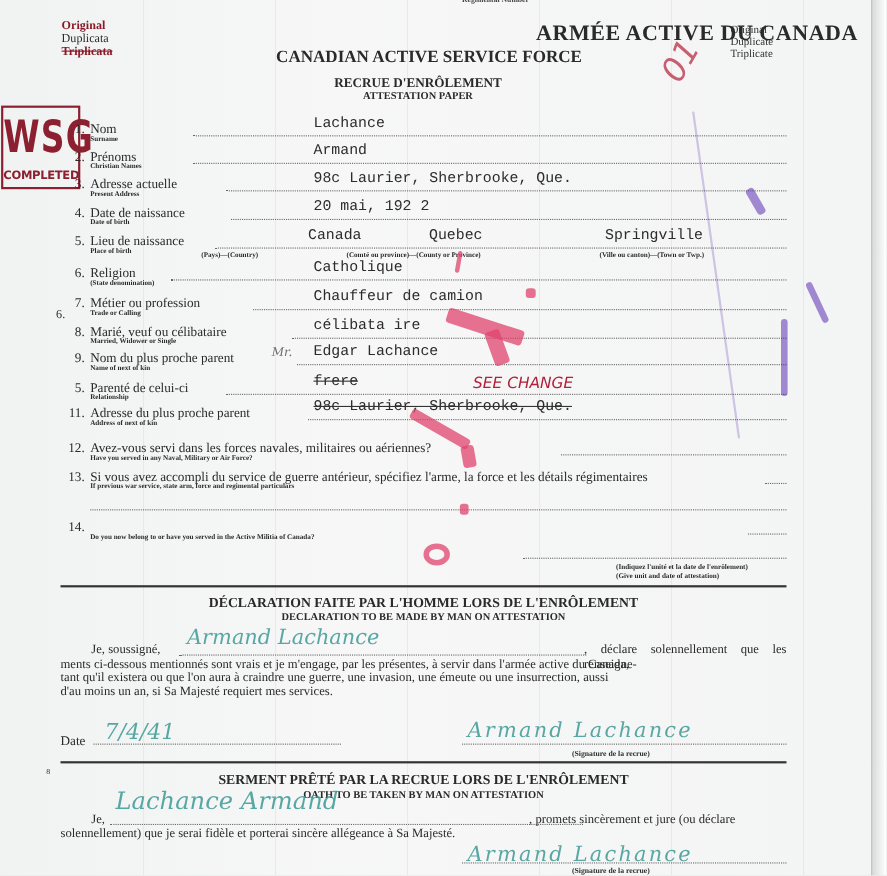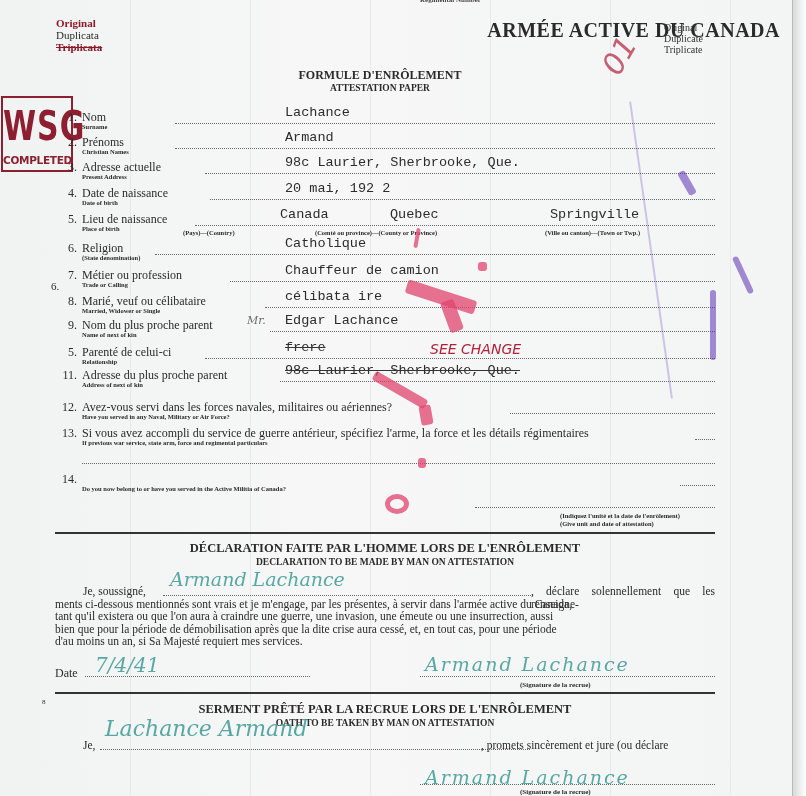--- a/index.html
+++ b/index.html
@@ -89,21 +89,22 @@
     <div>Duplicata</div>
     <div class="trip">Triplicata</div>
   </div>
   <div class="abs copies-right serif">
     <div>Original</div>
     <div>Duplicate</div>
     <div>Triplicate</div>
   </div>
 
   <div class="abs title-fr serif">ARMÉE ACTIVE DU CANADA</div>
-  <div class="abs form-fr serif">FORMULE D'ENRÔLEMENT</div>
+  <div class="abs title-en serif">CANADIAN ACTIVE SERVICE FORCE</div>
+  <div class="abs form-fr serif">RECRUE D'ENRÔLEMENT</div>
   <div class="abs form-en serif">ATTESTATION PAPER</div>
 
   <div class="abs red-ink" style="left:600px;top:38px;font-size:30px;transform:rotate(-60deg);opacity:0.7;">01</div>
 
   <div class="abs stamp">
     <span class="big">WSG</span>
     <span class="small">COMPLETED</span>
   </div>
 
   <div class="q serif" style="top:110px;height:24px">
@@ -233,21 +234,20 @@
 
   <div class="abs para serif" style="top:585px">
     <div style="position:relative;height:12.5px">
       <span style="position:absolute;left:28px">Je, soussigné,</span>
       <span class="dotline" style="left:108px;width:370px;top:10px"></span>
       <span class="hand" style="position:absolute;left:115px;top:-12px;font-size:19px">Armand Lachance</span>
       <span style="position:absolute;left:476px">, déclare solennellement que les renseigne-</span>
     </div>
     <div>ments ci-dessous mentionnés sont vrais et je m'engage, par les présentes, à servir dans l'armée active du Canada,</div>
     <div>tant qu'il existera ou que l'on aura à craindre une guerre, une invasion, une émeute ou une insurrection, aussi</div>
-    <div>bien que pour la période de démobilisation après que la dite crise aura cessé, et, en tout cas, pour une période</div>
     <div>d'au moins un an, si Sa Majesté requiert mes services.</div>
   </div>
 
   <div class="abs serif" style="left:55px;top:666px;font-size:12px">Date</div>
   <div class="dotline" style="left:85px;top:676px;width:225px"></div>
   <div class="abs hand" style="left:95px;top:653px;font-size:20px">7/4/41</div>
 
   <div class="abs hand" style="left:425px;top:653px;font-size:19px;letter-spacing:2px">Armand Lachance</div>
   <div class="dotline" style="left:420px;top:676px;width:295px"></div>
   <div class="abs small-cap serif" style="left:520px;top:681px;font-size:7px">(Signature de la recrue)</div>
@@ -258,20 +258,21 @@
   <div class="abs sec-fr serif" style="top:702px">SERMENT PRÊTÉ PAR LA RECRUE LORS DE L'ENRÔLEMENT</div>
   <div class="abs sec-en serif" style="top:718px">OATH TO BE TAKEN BY MAN ON ATTESTATION</div>
 
   <div class="abs para serif" style="top:739px">
     <div style="position:relative;height:12.5px">
       <span style="position:absolute;left:28px">Je,</span>
       <span class="dotline" style="left:45px;width:430px;top:10px"></span>
       <span class="hand" style="position:absolute;left:50px;top:-16px;font-size:22px">Lachance Armand</span>
       <span style="position:absolute;left:426px">, promets sincèrement et jure (ou déclare</span>
     </div>
+    <div>solennellement) que je serai fidèle et porterai sincère allégeance à Sa Majesté.</div>
   </div>
 
   <div class="abs hand" style="left:425px;top:766px;font-size:19px;letter-spacing:2px">Armand Lachance</div>
   <div class="dotline" style="left:420px;top:784px;width:295px"></div>
   <div class="abs small-cap serif" style="left:520px;top:788px;font-size:7px">(Signature de la recrue)</div>
 
   <div class="pink" style="left:478px;top:262px;width:9px;height:9px"></div>
   <div class="pink" style="left:405px;top:290px;width:72px;height:14px;transform:rotate(18deg)"></div>
   <div class="pink" style="left:445px;top:300px;width:14px;height:32px;transform:rotate(-20deg)"></div>
   <div class="pink" style="left:370px;top:385px;width:60px;height:10px;transform:rotate(30deg)"></div>

